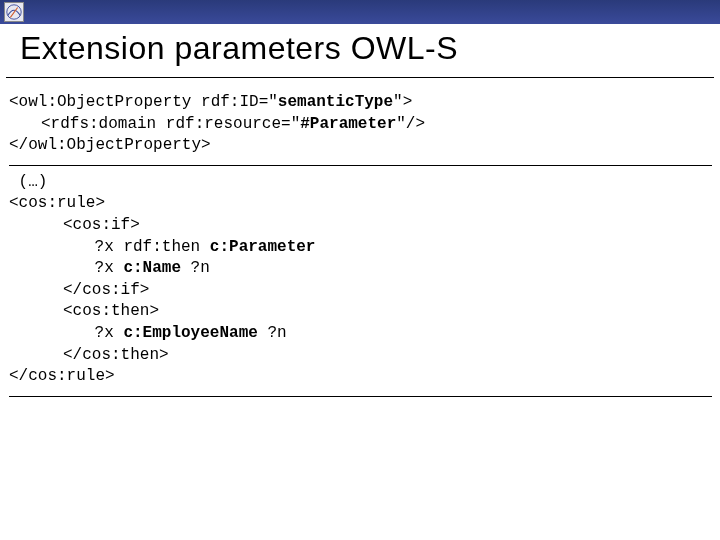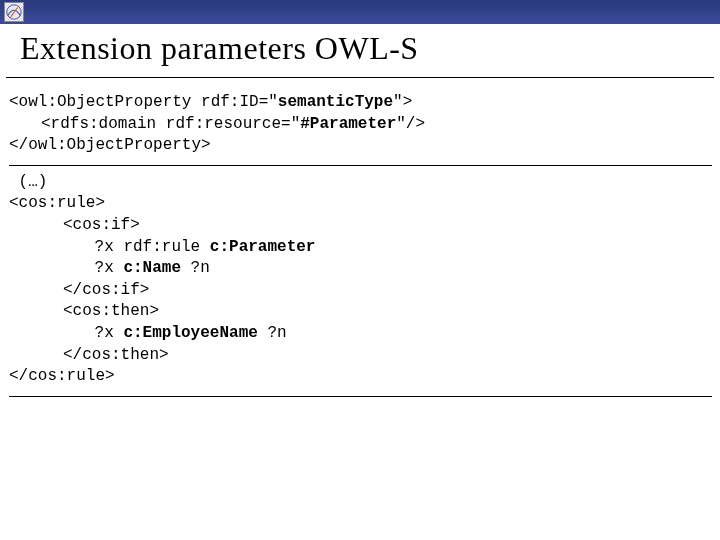--- a/index.html
+++ b/index.html
@@ -23,21 +23,20 @@
     width: 20px;
     height: 20px;
     background: #e8e8f0;
     border: 1px solid #888;
   }
   .logo svg { width: 100%; height: 100%; }
   .title-wrap {
     padding: 6px 10px 10px 14px;
     border-bottom: 1px solid #000;
     margin: 0 6px;
-    font-family: Liberation Serif, serif;
   }
   .title {
     font-size: 32px;
     font-weight: 400;
     color: #000;
     letter-spacing: 0.5px;
   }
   .content {
     padding: 14px 8px 0 9px;
   }
@@ -80,21 +79,21 @@
 
   <div class="code-block"><span>&lt;owl:ObjectProperty rdf:ID="</span><span class="bold">semanticType</span><span>"&gt;</span>
 <span class="indent1"><span>&lt;rdfs:domain rdf:resource="</span><span class="bold">#Parameter</span><span>"/&gt;</span></span>
 <span>&lt;/owl:ObjectProperty&gt;</span></div>
 
   <hr class="sep">
 
   <div class="code-block"><span> (…)</span>
 <span>&lt;cos:rule&gt;</span>
 <span class="indent2">&lt;cos:if&gt;</span>
-<span class="indent3"><span> ?x rdf:rule </span><span class="bold">c:Parameter</span></span>
+<span class="indent3"><span> ?x rdf:then </span><span class="bold">c:Parameter</span></span>
 <span class="indent3"><span> ?x </span><span class="bold">c:Name</span><span> ?n</span></span>
 <span class="indent2">&lt;/cos:if&gt;</span>
 <span class="indent2">&lt;cos:then&gt;</span>
 <span class="indent3"><span> ?x </span><span class="bold">c:EmployeeName</span><span> ?n</span></span>
 <span class="indent2">&lt;/cos:then&gt;</span>
 <span>&lt;/cos:rule&gt;</span></div>
 
   <hr class="sep">
 
 

